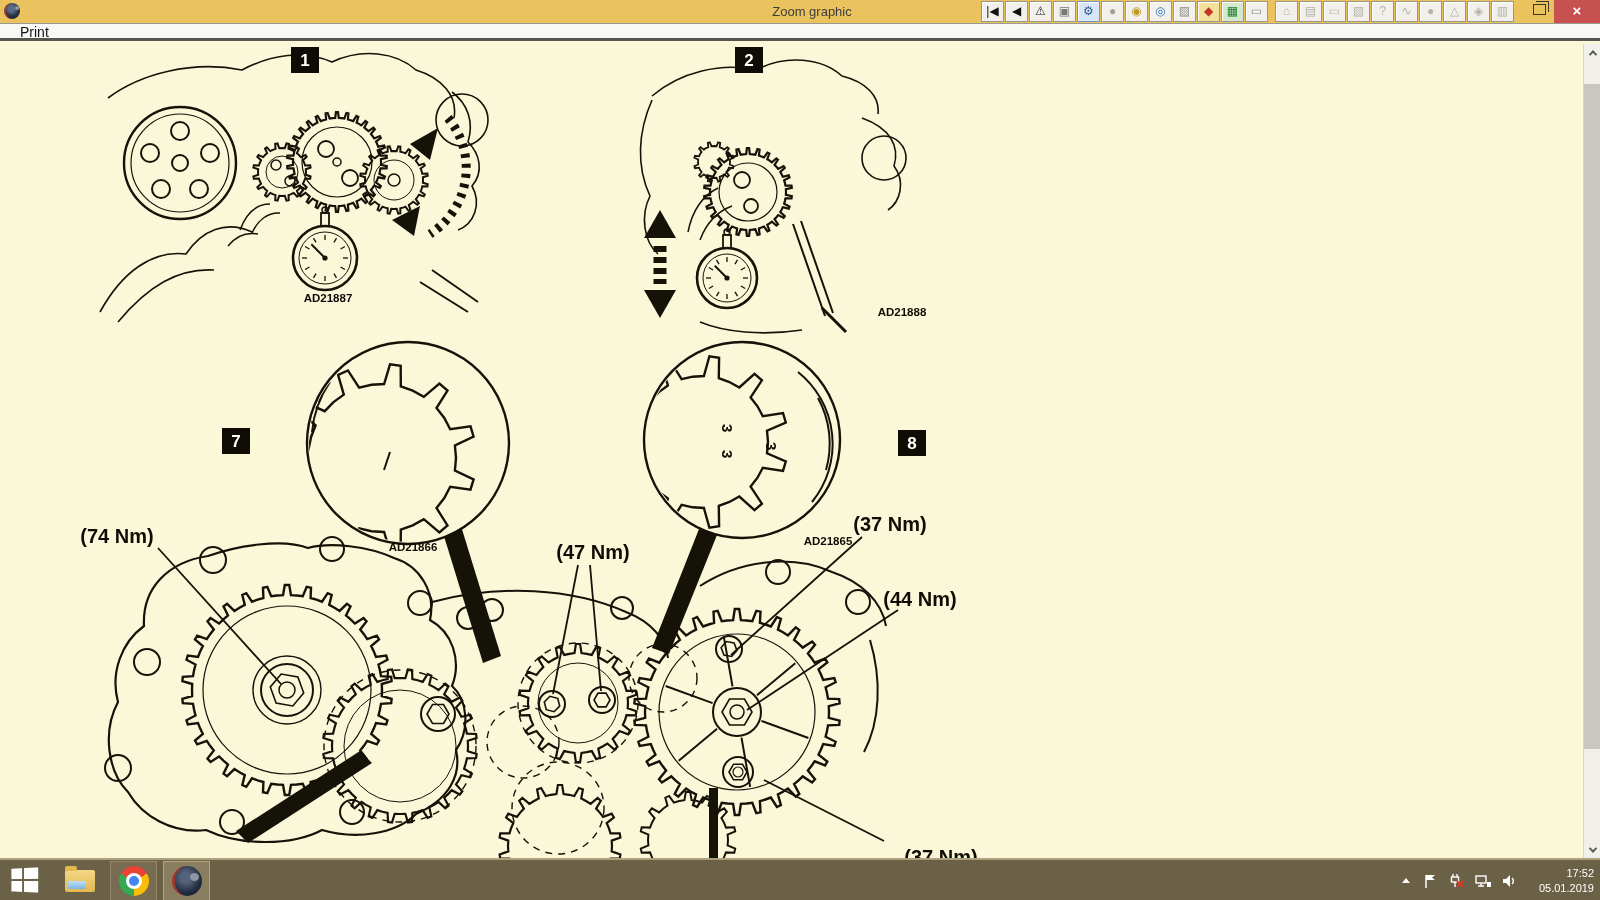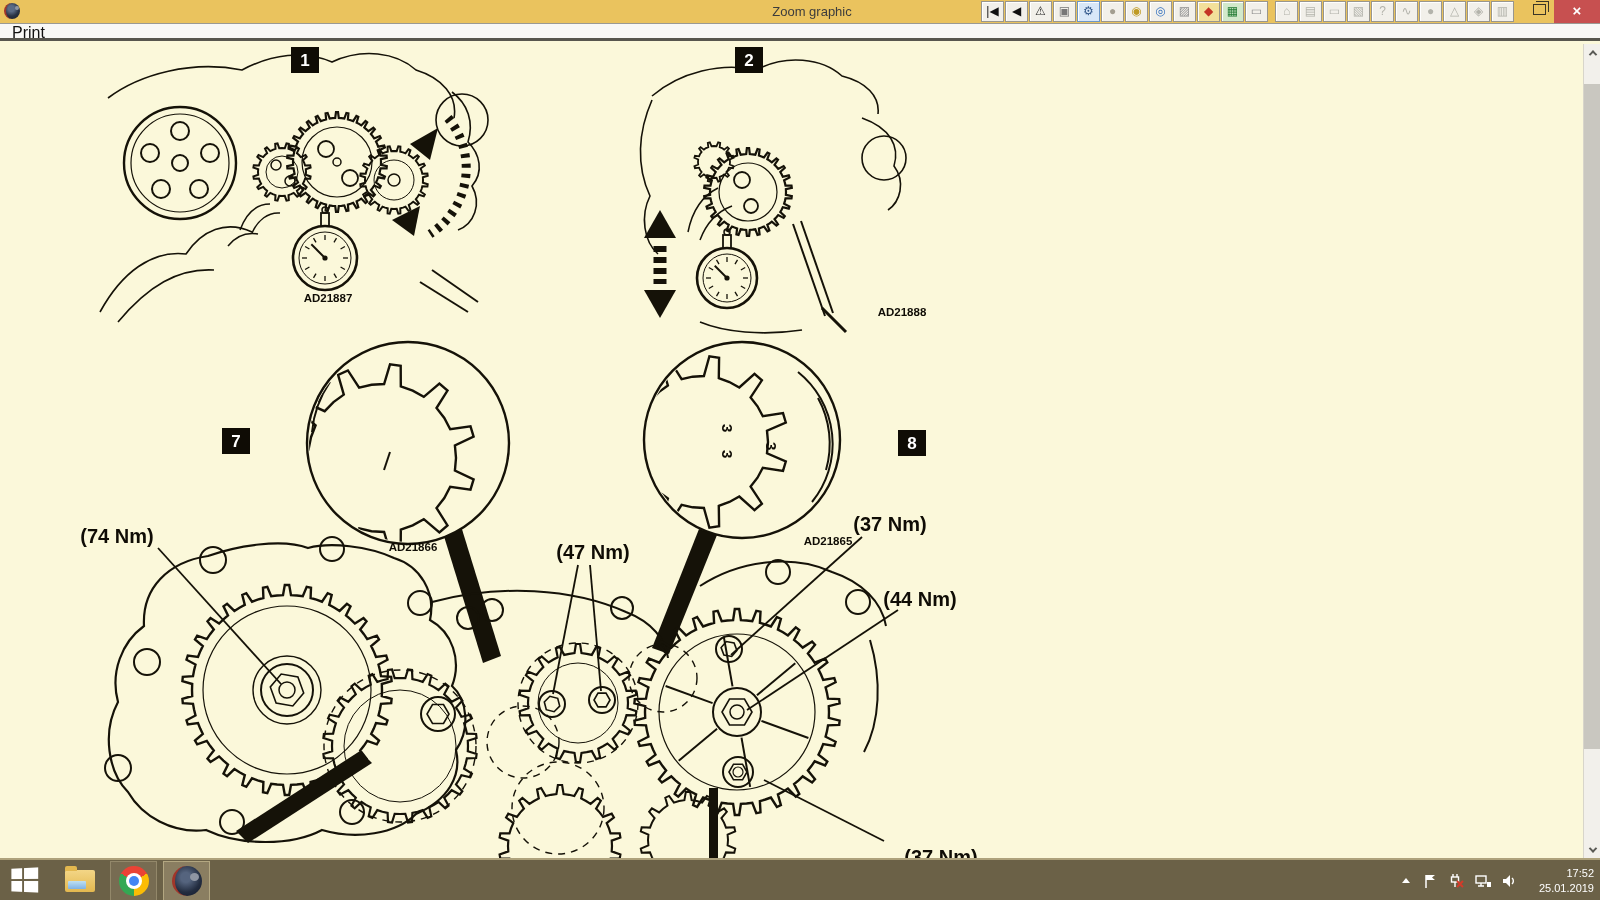--- a/index.html
+++ b/index.html
@@ -19,21 +19,21 @@
   .tbtn{width:23px;height:21px;margin:1px 0 0 1px;background:#f2f0ea;border:1px solid #98968e;
         box-shadow:inset 1px 1px 0 #ffffff;font-size:12px;line-height:18px;text-align:center;
         cursor:default;overflow:hidden;}
   .tbtn.sel{border-color:#6b96c8;}
   .tbtn.gap{margin-left:7px;}
   .wbtn-restore{position:absolute;right:54px;top:4px;width:13px;height:11px;border:1px solid #3a3526;background:transparent;}
   .wbtn-restore:before{content:"";position:absolute;left:2px;top:-4px;width:12px;height:10px;border:1px solid #3a3526;border-bottom:none;border-left:none;}
   .wbtn-close{position:absolute;right:0;top:0;width:46px;height:23px;background:#c75050;color:#fff;
               font-size:15px;line-height:21px;text-align:center;font-weight:bold;}
   .menubar{position:relative;height:18px;background:#f8f8f6;border-bottom:3px solid #57564e;box-shadow:0 1px 0 #9a9a94 inset;}
-  .menu-item{position:absolute;left:12px;top:1px;font-size:16px;color:#111;}
+  .menu-item{position:absolute;left:20px;top:1px;font-size:14px;color:#111;}
   .content{position:absolute;left:0;top:44px;width:1600px;height:814px;background:#fbf8da;overflow:hidden;}
   .content svg{position:absolute;left:0;top:0;}
   
   .vscroll{position:absolute;right:0;top:0;width:17px;height:814px;background:#f2f0eb;border-left:1px solid #d8d5ca;}
   .sbtn{position:absolute;left:0;width:17px;height:17px;background:#f2f0eb;display:flex;align-items:center;justify-content:center;}
   .sbtn.up{top:0;} .sbtn.down{bottom:0;}
   .chev{width:6px;height:6px;border-left:2px solid #5a5a55;border-top:2px solid #5a5a55;}
   .chev.u{transform:rotate(45deg) translate(1px,1px);}
   .chev.d{transform:rotate(225deg) translate(1px,1px);}
   .sthumb{position:absolute;left:0;top:40px;width:17px;height:665px;background:#c9c7c0;}
@@ -353,17 +353,17 @@
         <rect x="1" y="2" width="10" height="7" fill="none" stroke="#fff" stroke-width="1.4"></rect>
         <path d="M6 9 v3 M3 12 h6" stroke="#fff" stroke-width="1.4"></path>
         <rect x="12" y="8" width="4" height="5" fill="#fff"></rect>
       </svg>
       <svg width="16" height="16" viewBox="0 0 16 16">
         <polygon points="1,6 4,6 8,2 8,14 4,10 1,10" fill="#fff"></polygon>
         <path d="M10 5 a4 4 0 0 1 0 6" stroke="#fff" stroke-width="1.4" fill="none"></path>
       </svg>
       <div class="clock">
         <div>17:52</div>
-        <div>25.01.2019</div>
+        <div>05.01.2019</div>
       </div>
     </div>
   </div>
 </div>
 
 </body></html>

